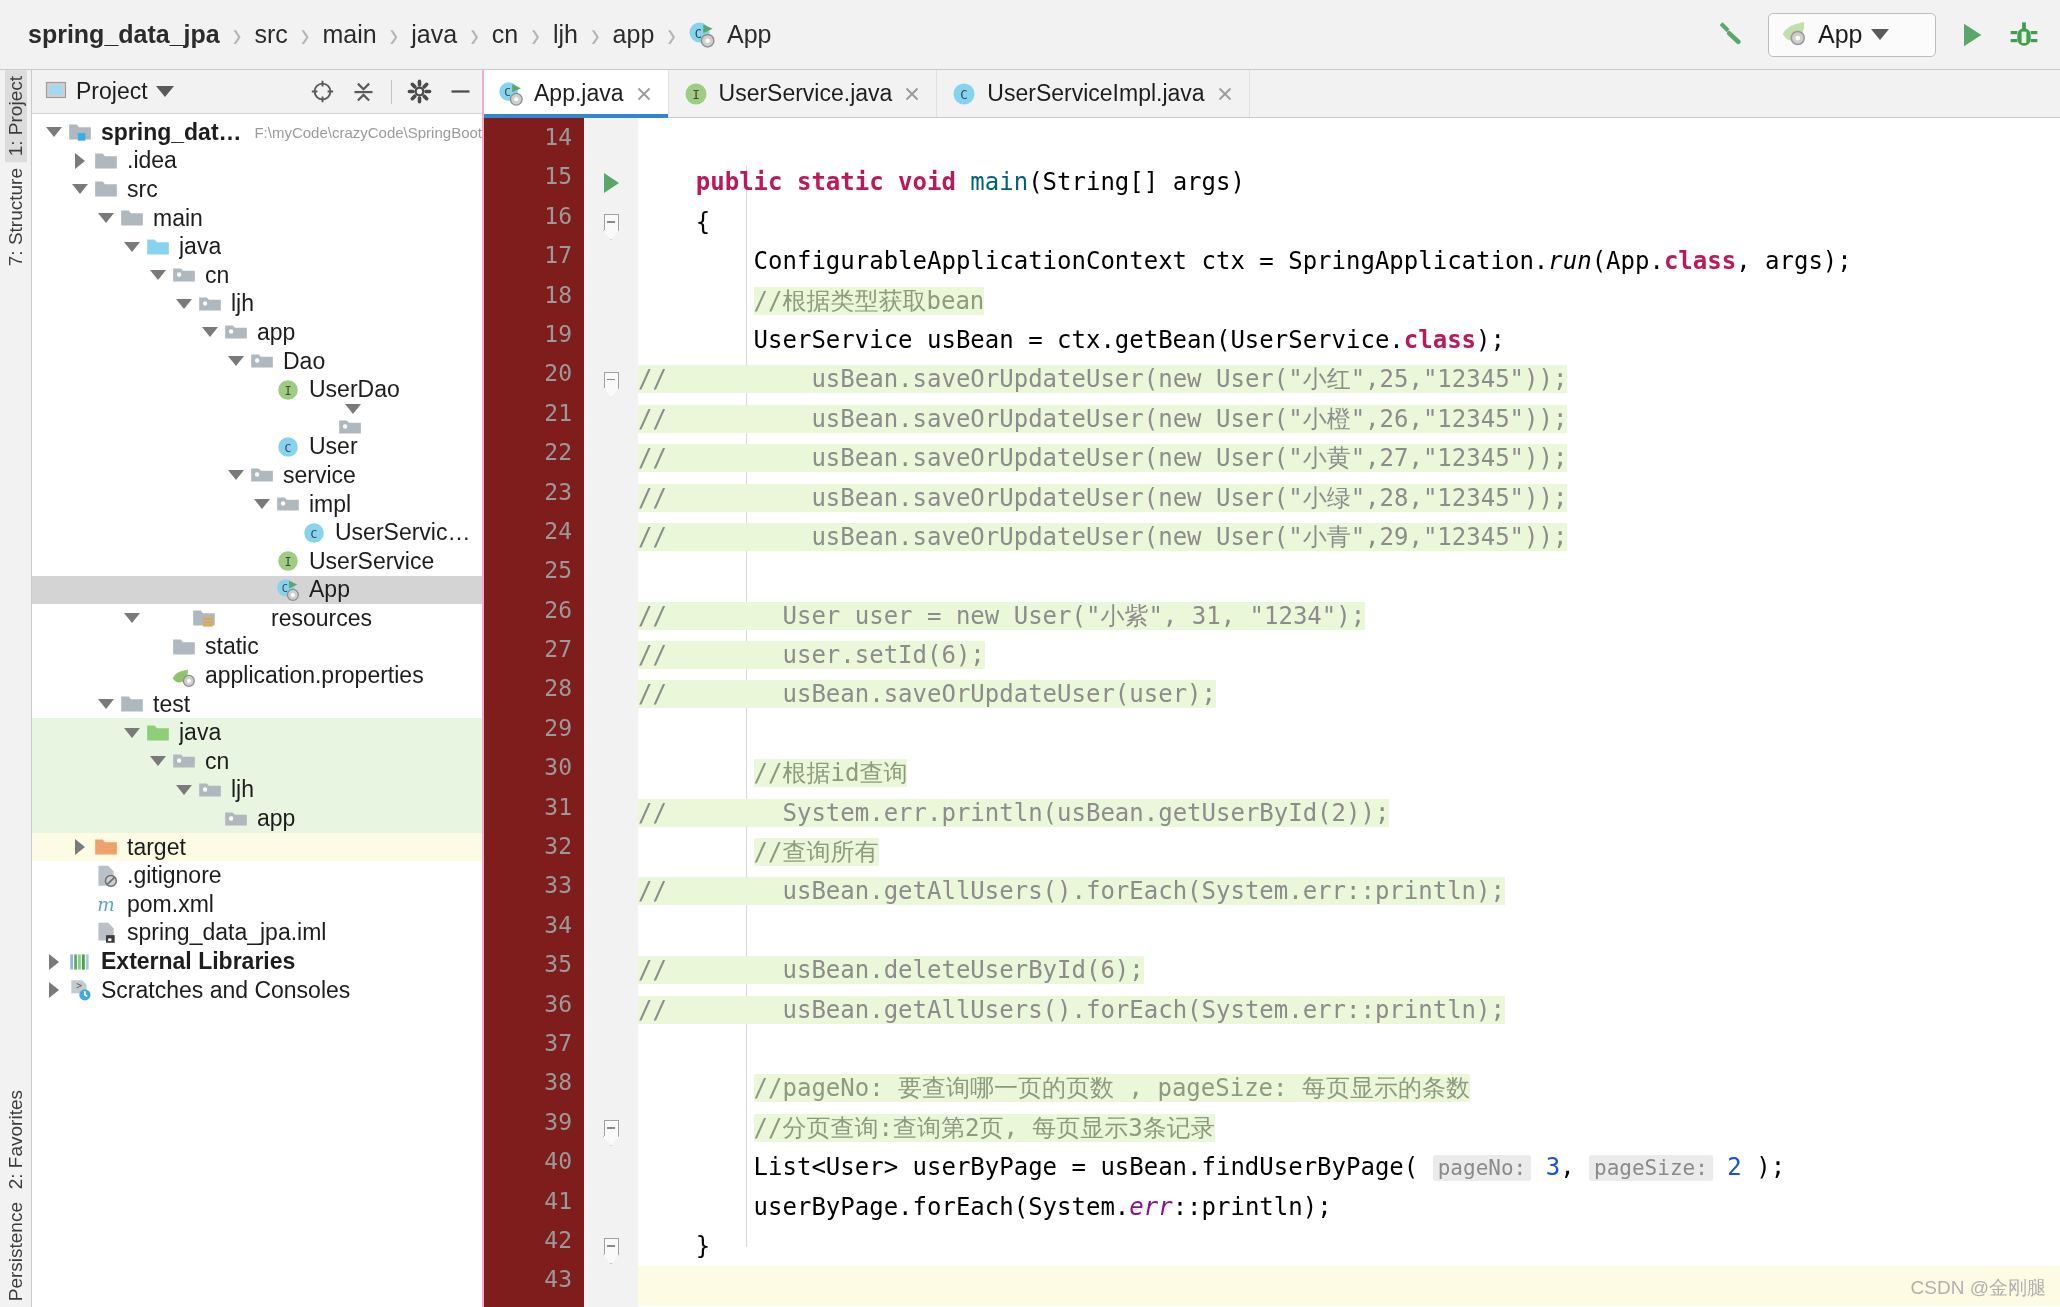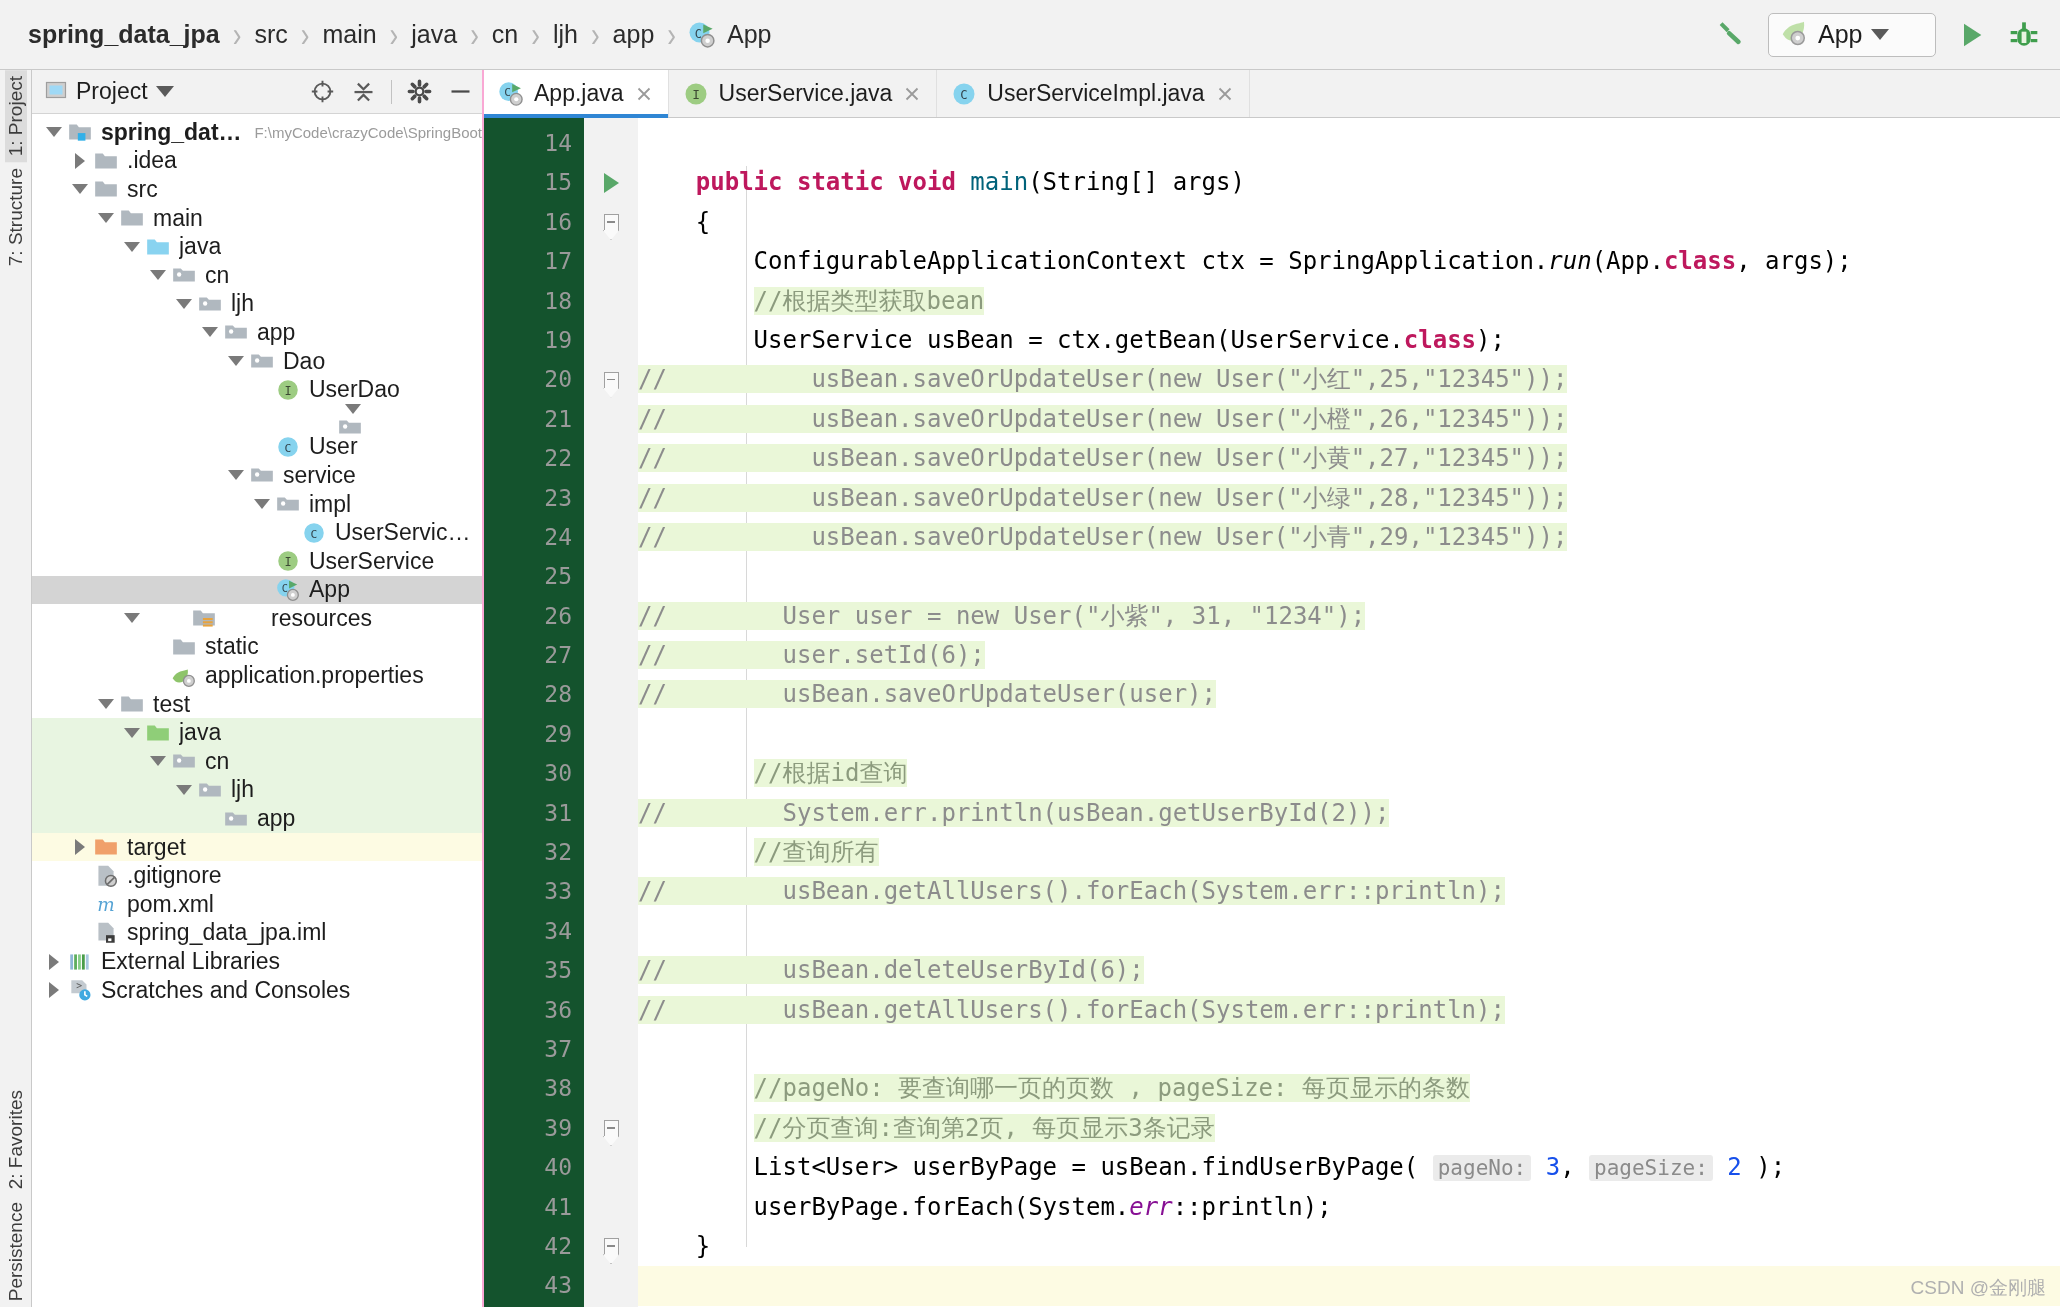--- a/index.html
+++ b/index.html
@@ -108,23 +108,23 @@
     border-right: 1px solid #e0e0e0;
   }
   .tab.active { background: #ffffff; }
   .tab.active::after {
     content:''; position:absolute; left:0; right:0; bottom:-1px;
     height:4px; background:#2f86d4;
   }
 
   .code-area { flex: 1; display: flex; min-height: 0; overflow: hidden; position: relative; }
   .gutter {
-    width: 100px; min-width: 100px; background: #14532d;
+    width: 100px; min-width: 100px; background: #7f1d1d;
     display: flex; flex-direction: column; align-items: center;
-    padding-top: 6px; color: #9a9a9a; font-size: 23px;
+    padding-top: 0; color: #9a9a9a; font-size: 23px;
     font-family: "DejaVu Sans Mono", monospace; user-select: none;
   }
   .gline { height: 39.4px; line-height: 39.4px; padding-right: 12px; width: 100%; text-align: right; }
   .marker-col {
     width: 54px; min-width: 54px; background: #f2f2f2;
     padding-top: 6px; position: relative;
   }
   .mrow { height: 39.4px; display:flex; align-items:center; justify-content:center; }
   .run-tri { width:0;height:0;border-top:10px solid transparent;border-bottom:10px solid transparent;border-left:15px solid #59a869; }
   .fold {
@@ -624,21 +624,21 @@
           <span class="twist"></span>
           <span class="ticon">
             <svg width="26" height="26" viewBox="0 0 24 24">
               <path d="M5 2.5h9l5 5V19H5z" fill="#b9c0c6"></path>
               <rect x="12" y="14" width="8" height="7" fill="#3c3c3c"></rect>
               <rect x="14" y="17" width="3" height="2.5" fill="#fff"></rect>
             </svg>
           </span>
           <span class="tlabel">spring_data_jpa.iml</span>
         </div>
-        <div class="trow" style="padding-left: 10px;">
+        <div class="trow" style="padding-left: 10px; font-weight: bold;">
           <span class="twist">
             <i class="tw-closed"></i>
           </span>
           <span class="ticon">
             <svg width="26" height="26" viewBox="0 0 24 24">
               <g>
                 <rect x="3" y="5" width="2.6" height="14" fill="#8fb7d6"></rect>
                 <rect x="6.6" y="5" width="2.6" height="14" fill="#5fae5f"></rect>
                 <rect x="10.2" y="5" width="2.6" height="14" fill="#87cf87"></rect>
                 <rect x="13.8" y="5" width="2.6" height="14" fill="#4a9d4a"></rect>

